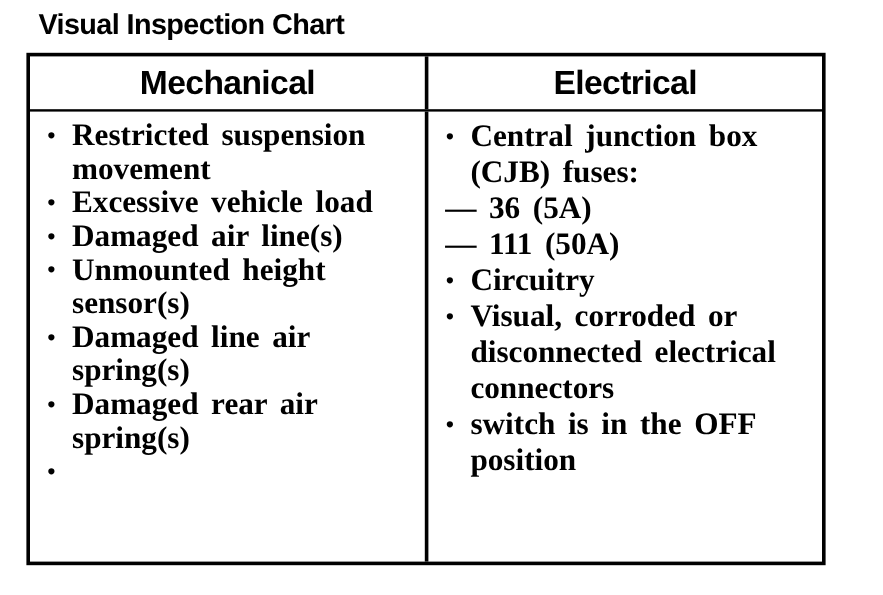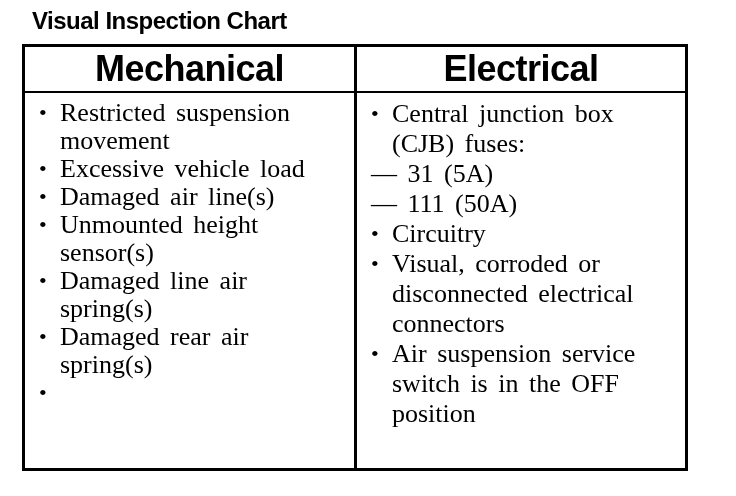--- a/index.html
+++ b/index.html
@@ -53,38 +53,38 @@
     flex: 0 0 332px;
     border-right: 3px solid #000000;
   }
   .cell.right { flex: 1 1 auto; }
   .header-cell {
     display: flex;
     align-items: center;
     justify-content: center;
     font-family: "Liberation Sans", sans-serif;
     font-weight: bold;
-    font-size: 36px;
+    font-size: 28px;
     letter-spacing: -0.5px;
   }
   .body-cell {
     padding: 6px 6px 0 14px;
     font-size: 26px;
     word-spacing: 4px;
   }
   .body-cell.left-list  { line-height: 28px; }
   .body-cell.right-list { line-height: 30px; }
   .item { display: flex; align-items: flex-start; }
   .marker {
     flex: 0 0 21px;
     width: 21px;
     font-size: 22px;
   }
   .item.dash .marker { flex: 0 0 0px; width: 0; }
-  .lines { flex: 1 1 auto; min-width: 0; }
+  .lines { flex: 1 1 auto; min-width: 0; font-weight: bold; }
   .line { white-space: nowrap; }
 </style>
 </head>
 <body>
 
 <div class="page">
   <div class="doc-title">Visual Inspection Chart</div>
 
   <div class="chart-table">
     <div class="header-row">
@@ -143,21 +143,21 @@
           <div class="item bullet">
             <span class="marker">•</span>
             <div class="lines">
               <div class="line">Central junction box</div>
               <div class="line">(CJB) fuses:</div>
             </div>
           </div>
           <div class="item dash">
             <span class="marker"></span>
             <div class="lines">
-              <div class="line">— 31 (5A)</div>
+              <div class="line">— 36 (5A)</div>
             </div>
           </div>
           <div class="item dash">
             <span class="marker"></span>
             <div class="lines">
               <div class="line">— 111 (50A)</div>
             </div>
           </div>
           <div class="item bullet">
             <span class="marker">•</span>
@@ -169,21 +169,20 @@
             <span class="marker">•</span>
             <div class="lines">
               <div class="line">Visual, corroded or</div>
               <div class="line">disconnected electrical</div>
               <div class="line">connectors</div>
             </div>
           </div>
           <div class="item bullet">
             <span class="marker">•</span>
             <div class="lines">
-              <div class="line">Air suspension service</div>
               <div class="line">switch is in the OFF</div>
               <div class="line">position</div>
             </div>
           </div>
         </div>
     </div>
   </div>
 </div>
 
 </body></html>

